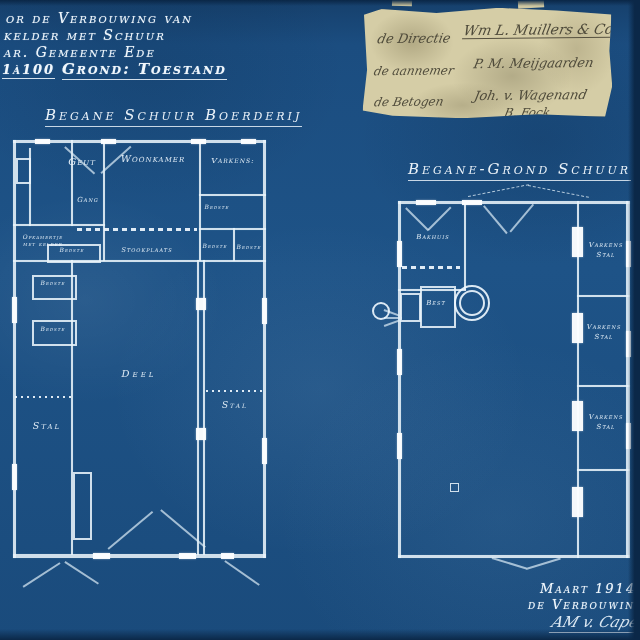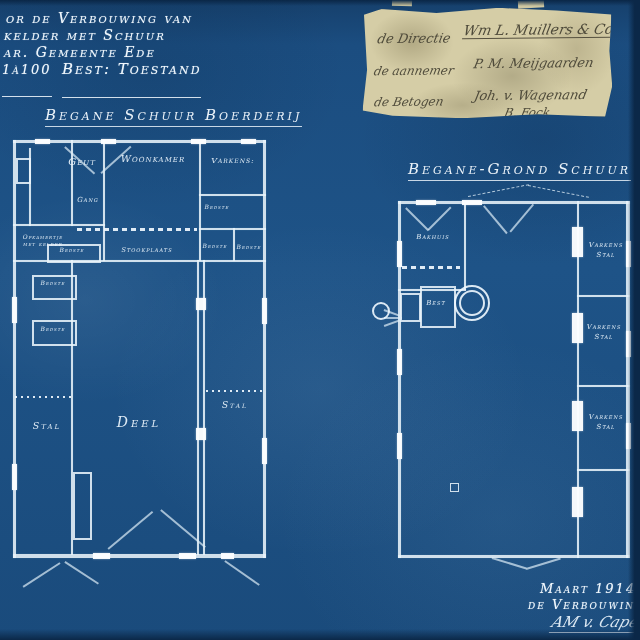--- a/index.html
+++ b/index.html
@@ -15,21 +15,21 @@
       radial-gradient(ellipse 300px 240px at 320px 390px, rgba(185,215,240,.08), transparent 70%),
       radial-gradient(ellipse 260px 180px at 540px 140px, rgba(0,20,45,.16), transparent 70%),
       radial-gradient(ellipse 280px 200px at 150px 70px, rgba(0,25,50,.14), transparent 70%),
       radial-gradient(ellipse 320px 260px at 500px 520px, rgba(160,205,235,.07), transparent 70%);}
   .edge-t{position:absolute;left:0;top:0;width:640px;height:6px;background:linear-gradient(180deg,#0a2747,rgba(10,39,71,0));}
   .edge-r{position:absolute;left:628px;top:0;width:12px;height:640px;background:linear-gradient(90deg,rgba(11,40,72,0),#0b2848 55%);}
   .edge-b{position:absolute;left:0;top:629px;width:640px;height:11px;background:linear-gradient(0deg,#0b2848,rgba(11,40,72,0));}
 
   .hl{position:absolute;font-style:italic;font-variant:small-caps;letter-spacing:2px;
       color:rgba(245,251,255,.95);white-space:nowrap;text-shadow:0 0 1px rgba(220,240,255,.6);}
-  .ul{border-bottom:1.5px solid rgba(244,250,255,.85);padding-bottom:19px;}
+  .ul{border-bottom:1.5px solid rgba(244,250,255,.85);padding-bottom:1px;font-weight:bold;}
 
   .stamp{position:absolute;left:362px;top:8px;width:250px;height:110px;transform:rotate(-.6deg);
     background-color:#d5cda6;
     background-image:
       radial-gradient(ellipse 60px 45px at 20% 30%, rgba(128,119,84,.42), transparent 70%),
       radial-gradient(ellipse 85px 55px at 60% 62%, rgba(124,117,87,.38), transparent 70%),
       radial-gradient(ellipse 55px 65px at 86% 38%, rgba(140,130,95,.32), transparent 70%),
       radial-gradient(ellipse 75px 32px at 40% 88%, rgba(118,110,78,.32), transparent 70%);
     clip-path:polygon(1% 5%,8% 0%,30% 4%,55% 0%,78% 3%,100% 7%,99% 40%,100% 72%,97% 100%,70% 97%,40% 100%,12% 97%,0% 92%,2% 55%);
     box-shadow:0 1px 4px rgba(0,10,25,.5);}
@@ -55,21 +55,21 @@
 </head>
 <body>
 
 <div class="tex"></div>
 
 <div>
   <div class="hl" style="left:6px;top:10px;font-size:14px;">or de Verbouwing van</div>
   <div class="hl" style="left:4px;top:27px;font-size:14px;">kelder met Schuur</div>
   <div class="hl" style="left:4px;top:44px;font-size:14px;">ar. Gemeente Ede</div>
   <div class="hl ul" style="left:2px;top:62px;font-size:13px;">1à100</div>
-  <div class="hl ul" style="left:62px;top:60px;font-size:15px;">Best: Toestand</div>
+  <div class="hl ul" style="left:62px;top:60px;font-size:15px;">Grond: Toestand</div>
 </div>
 
 <i class="tape" style="left:392px;top:0;width:20px;height:6px;transform:rotate(2deg);"></i>
 <i class="tape" style="left:518px;top:0;width:26px;height:8px;transform:rotate(-3deg);"></i>
 
 <div class="stamp">
   <span class="scr" style="left:16px;top:22px;font-size:13px;">de Directie</span>
   <span class="scr u" style="left:102px;top:14px;font-size:14px;">Wm L. Muillers &amp; Co</span>
   <span class="scr" style="left:12px;top:55px;font-size:12px;">de aannemer</span>
   <span class="scr" style="left:112px;top:48px;font-size:13px;">P. M. Meijgaarden</span>
@@ -138,21 +138,21 @@
   <span class="rl" style="left:190px;top:16px;width:60px;font-size:8px;">Varkens:</span>
   <span class="rl" style="left:188px;top:63px;width:32px;font-size:6px;">Bedste</span>
   <span class="rl" style="left:186px;top:102px;width:32px;font-size:6px;">Bedste</span>
   <span class="rl" style="left:220px;top:103px;width:32px;font-size:6px;">Bedste</span>
   <span class="rl" style="left:2px;top:93px;width:56px;font-size:6px;">Opkamertje</span>
   <span class="rl" style="left:2px;top:100px;width:56px;font-size:6px;">met kelder</span>
   <span class="rl" style="left:36px;top:106px;width:46px;font-size:6px;">Bedste</span>
   <span class="rl" style="left:98px;top:106px;width:72px;font-size:6.5px;">Stookplaats</span>
   <span class="rl" style="left:21px;top:139px;width:38px;font-size:6px;">Bedste</span>
   <span class="rl" style="left:21px;top:185px;width:38px;font-size:6px;">Bedste</span>
-  <span class="rl" style="left:90px;top:228px;width:72px;font-size:14px;letter-spacing:3px;margin-top:46px;">Deel</span>
+  <span class="rl" style="left:90px;top:228px;width:72px;font-size:10px;letter-spacing:3px;">Deel</span>
   <span class="rl" style="left:8px;top:280px;width:52px;font-size:9.5px;letter-spacing:2px;">Stal</span>
   <span class="rl" style="left:196px;top:260px;width:52px;font-size:9px;letter-spacing:2px;">Stal</span>
 </div>
 
 <div class="ptitle" style="left:408px;top:160px;">Begane-Grond Schuur</div>
 <i class="dashline" style="left:468px;top:196px;width:62px;transform:rotate(-11deg);"></i>
 <i class="dashline" style="left:528px;top:185px;width:62px;transform:rotate(11deg);"></i>
 
 <div class="plan" style="left:398px;top:201px;width:232px;height:357px;">
 

